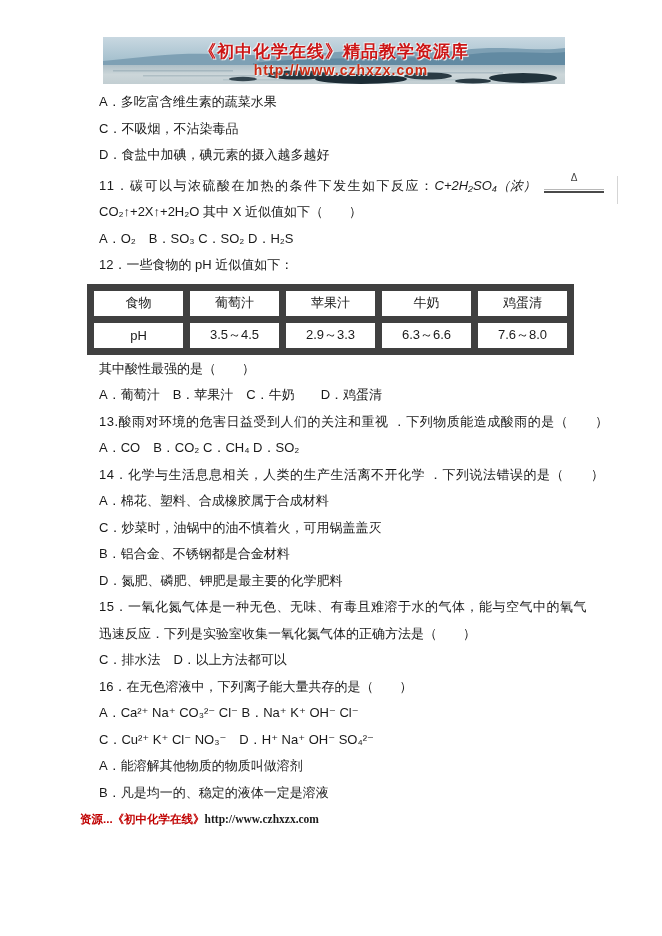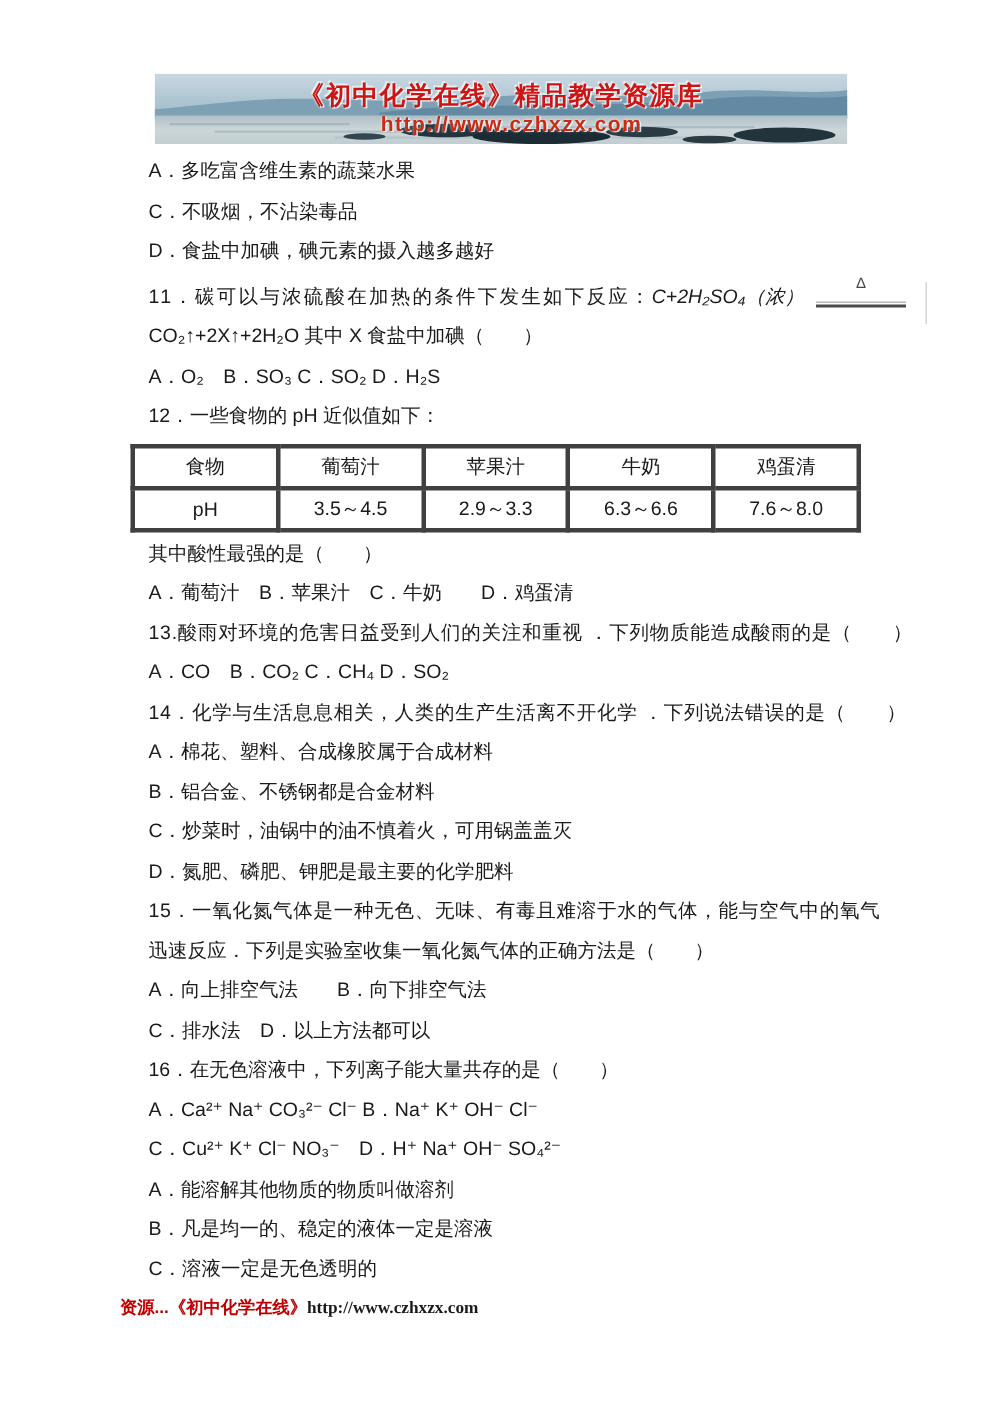--- a/index.html
+++ b/index.html
@@ -4,21 +4,21 @@
 <style>
   html, body { margin:0; padding:0; background:#ffffff; }
   body {
     width:662px; height:936px; overflow:hidden;
     font-family:"Liberation Sans","DejaVu Sans",sans-serif;
     color:#1a1a1a;
   }
   .page { box-sizing:border-box; width:662px; height:936px; padding:37px 80px 0 85px; }
 
   
-  .banner { position:relative; width:462px; height:50px; margin:12px 0 7px 18px; overflow:hidden; }
+  .banner { position:relative; width:462px; height:50px; margin:0 0 7px 18px; overflow:hidden; }
   .banner svg { position:absolute; inset:0; display:block; }
   .banner-title {
     position:absolute; left:0; right:0; top:3px; text-align:center;
     font-size:17px; font-weight:bold; letter-spacing:1px; color:#cc1515;
     text-shadow:1px 1px 0 rgba(255,255,255,.85), -1px -1px 0 rgba(255,255,255,.55), 0 0 2px rgba(255,255,255,.9);
     white-space:nowrap;
   }
   .banner-url {
     position:absolute; left:14px; right:0; top:25px; text-align:center;
     font-size:14px; font-weight:bold; letter-spacing:1px; color:#cc2a12;
@@ -44,21 +44,21 @@
   .heat-arrow::before { 
     content:""; position:absolute; left:0; right:0; bottom:1px; border-top:1px solid #b8b8b8;
   }
   .heat-arrow::after { 
     content:""; position:absolute; right:-14px; top:2px; height:28px; border-left:1px solid #d5d5d5;
   }
 
   
   table.ph { border-collapse:collapse; width:487px; margin:4px 0 6px 2px; table-layout:fixed; }
   table.ph td {
-    border:3px solid #404040; height:25px; text-align:center; vertical-align:middle;
+    border:7px solid #404040; height:25px; text-align:center; vertical-align:middle;
     font-size:13px; padding:0;
   }
 
   
   .footer { margin:4px 0 0 -5px; font-size:11.5px; line-height:17px; font-weight:bold; color:#c00000; }
   .footer .url { color:#1a1a1a; font-family:"Liberation Serif","DejaVu Serif",serif; letter-spacing:0; }
 </style>
 </head>
 <body>
 
@@ -94,21 +94,21 @@
     </svg>
     <div class="banner-title">《初中化学在线》精品教学资源库</div>
     <div class="banner-url">http://www.czhxzx.com</div>
   </div>
 
   <p class="line">A．多吃富含维生素的蔬菜水果</p>
   <p class="line">C．不吸烟，不沾染毒品</p>
   <p class="line">D．食盐中加碘，碘元素的摄入越多越好</p>
 
   <p class="line"><span class="sp">11．碳可以与浓硫酸在加热的条件下发生如下反应：</span><span class="formula">C+2H₂SO₄（浓）</span><span class="heat-arrow"><span class="delta">Δ</span></span></p>
-  <p class="line">CO₂↑+2X↑+2H₂O 其中 X 食盐中加碘（　　）</p>
+  <p class="line">CO₂↑+2X↑+2H₂O 其中 X 近似值如下（　　）</p>
   <p class="line">A．O₂　B．SO₃ C．SO₂ D．H₂S</p>
 
   <p class="line">12．一些食物的 pH 近似值如下：</p>
   <table class="ph">
     <tbody>
         <tr>
       <td>食物</td>
       <td>葡萄汁</td>
       <td>苹果汁</td>
       <td>牛奶</td>
@@ -124,34 +124,32 @@
   </tbody>
     </table>
   <p class="line">其中酸性最强的是（　　）</p>
   <p class="line">A．葡萄汁　B．苹果汁　C．牛奶　　D．鸡蛋清</p>
 
   <p class="line sp-sm">13.酸雨对环境的危害日益受到人们的关注和重视 ．下列物质能造成酸雨的是（　　）</p>
   <p class="line">A．CO　B．CO₂ C．CH₄ D．SO₂</p>
 
   <p class="line sp-sm">14．化学与生活息息相关，人类的生产生活离不开化学 ．下列说法错误的是（　　）</p>
   <p class="line">A．棉花、塑料、合成橡胶属于合成材料</p>
+  <p class="line">C．炒菜时，油锅中的油不慎着火，可用锅盖盖灭</p>
   <p class="line">B．铝合金、不锈钢都是合金材料</p>
-  <p class="line">C．炒菜时，油锅中的油不慎着火，可用锅盖盖灭</p>
   <p class="line">D．氮肥、磷肥、钾肥是最主要的化学肥料</p>
 
   <p class="line sp-sm">15．一氧化氮气体是一种无色、无味、有毒且难溶于水的气体，能与空气中的氧气</p>
   <p class="line">迅速反应．下列是实验室收集一氧化氮气体的正确方法是（　　）</p>
-  <p class="line">A．向上排空气法　　B．向下排空气法</p>
   <p class="line">C．排水法　D．以上方法都可以</p>
 
   <p class="line">16．在无色溶液中，下列离子能大量共存的是（　　）</p>
   <p class="line">A．Ca²⁺ Na⁺ CO₃²⁻ Cl⁻ B．Na⁺ K⁺ OH⁻ Cl⁻</p>
   <p class="line">C．Cu²⁺ K⁺ Cl⁻ NO₃⁻　D．H⁺ Na⁺ OH⁻ SO₄²⁻</p>
 
   <p class="line">A．能溶解其他物质的物质叫做溶剂</p>
   <p class="line">B．凡是均一的、稳定的液体一定是溶液</p>
-  <p class="line">C．溶液一定是无色透明的</p>
 
   <div class="footer">
     <div><span>资源...《初中化学在线》</span><span class="url">http://www.czhxzx.com</span></div>
   </div>
 
 </div>
 
 </body></html>

